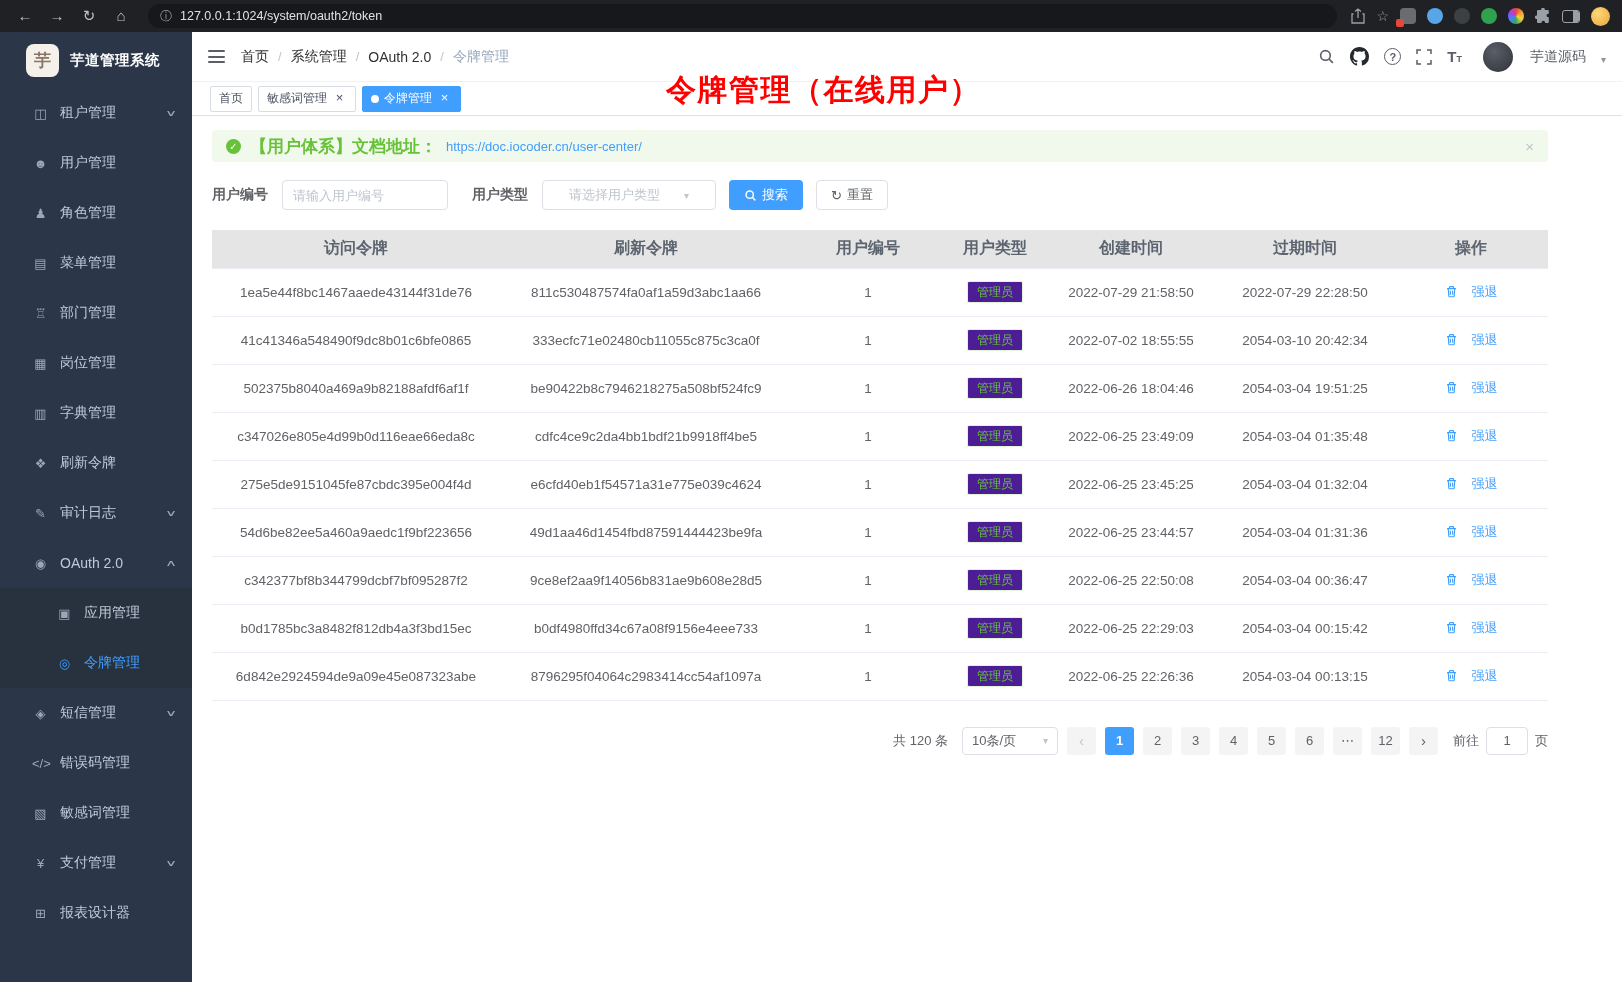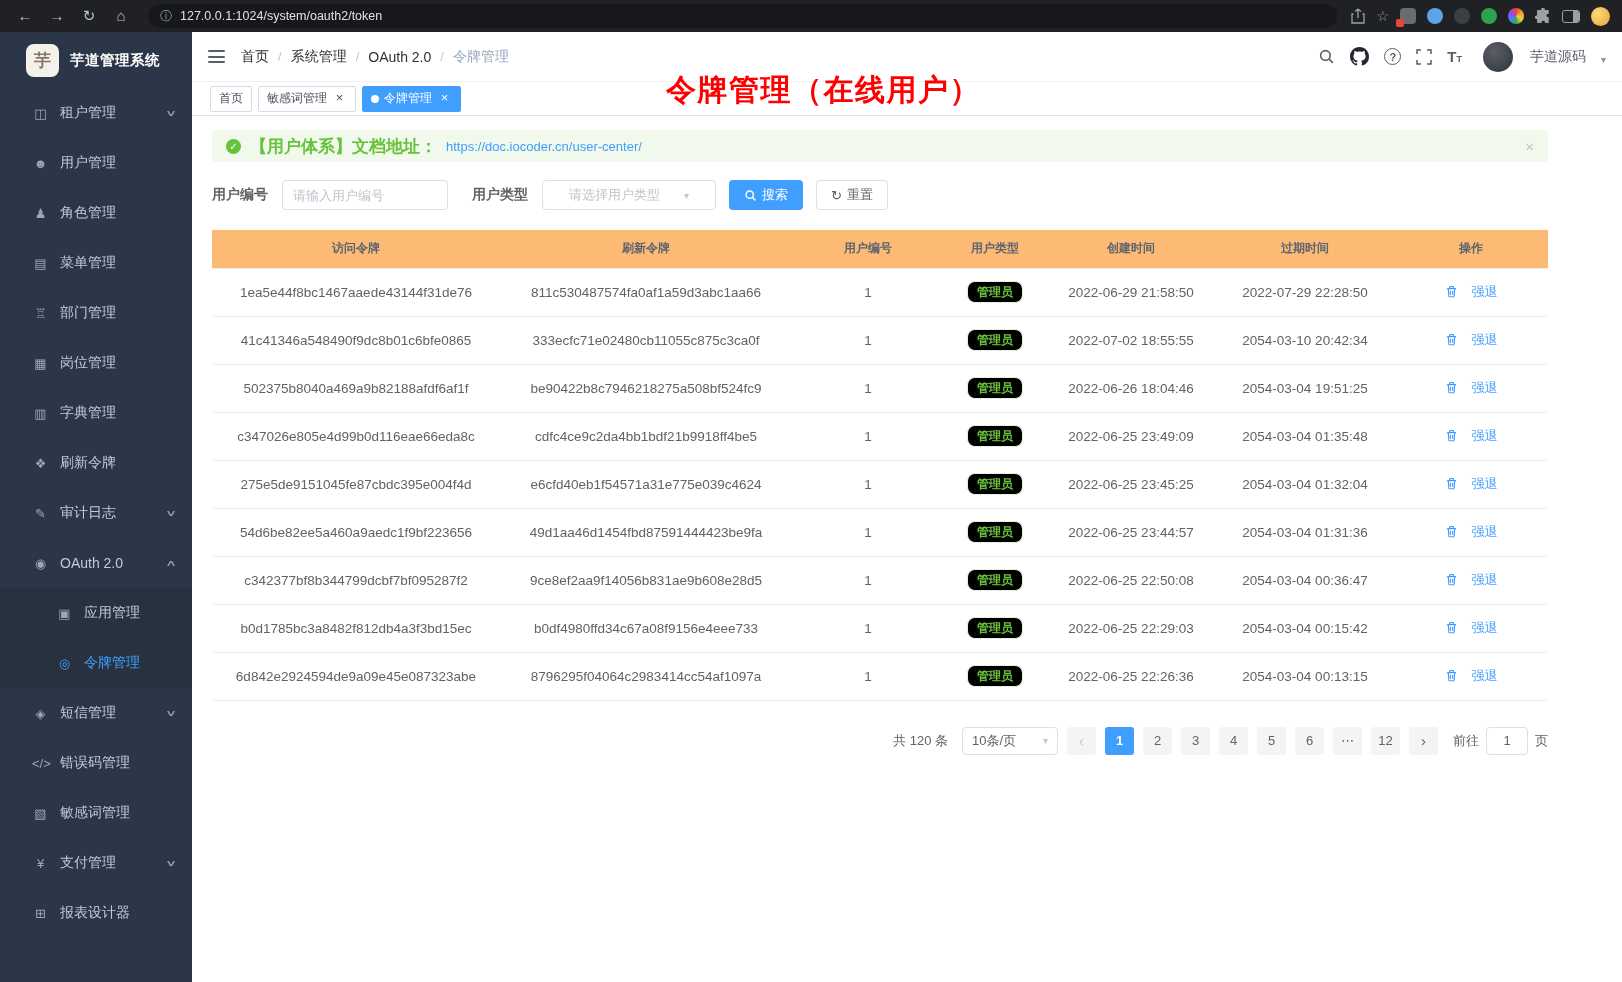--- a/index.html
+++ b/index.html
@@ -79,23 +79,23 @@
   .f-gap{width:24px;}
   .f-select{width:174px;height:30px;border:1px solid #dcdfe6;border-radius:4px;display:flex;align-items:center;justify-content:space-between;padding:0 26px;font-size:13px;cursor:pointer;background:#fff;}
   .sel-placeholder{color:#bfc4cd;}
   .sel-arrow{color:#c0c4cc;font-size:10px;}
   .btn{height:30px;border-radius:4px;display:inline-flex;align-items:center;gap:5px;padding:0 14px;font-size:13px;cursor:pointer;border:1px solid transparent;font-family:inherit;}
   .btn-primary{background:#409eff;color:#fff;margin-left:13px;}
   .btn-plain{background:#fff;border-color:#dcdfe6;color:#606266;margin-left:13px;}
   .reset-ic{font-size:13px;}
 
   table.grid{width:100%;border-collapse:collapse;table-layout:fixed;}
-  .grid th{height:38px;background:#fdba74;color:#5c6470;font-size:12px;font-weight:700;text-align:center;border-bottom:1px solid #ebeef5;}
+  .grid th{height:38px;background:#e5e5e5;color:#5c6470;font-size:16px;font-weight:700;text-align:center;border-bottom:1px solid #ebeef5;}
   .grid td{height:48px;text-align:center;font-size:13.5px;color:#606266;border-bottom:1px solid #ebeef5;overflow:hidden;white-space:nowrap;}
-  .tag-admin{display:inline-block;background:#000000;border:1px solid #e1f3d8;color:#67c23a;font-size:12px;padding:4px 9px;border-radius:8px;line-height:1;font-weight:bold;}
+  .tag-admin{display:inline-block;background:#4c1d95;border:1px solid #e1f3d8;color:#67c23a;font-size:12px;padding:4px 9px;border-radius:2px;line-height:1;}
   .op-link{color:#409eff;font-size:13px;display:inline-flex;align-items:center;gap:14px;cursor:pointer;text-decoration:none;}
 
   .pager{display:flex;align-items:center;justify-content:flex-end;gap:9px;margin-top:26px;font-size:13px;color:#606266;}
   .pg-total{margin-right:5px;}
   .pg-size{width:96px;height:28px;border:1px solid #dcdfe6;border-radius:4px;display:flex;align-items:center;justify-content:space-between;padding:0 9px;cursor:pointer;background:#fff;}
   .pg-pages{display:flex;gap:9px;}
   .pg-btn{min-width:29px;height:28px;background:#f4f4f5;border:none;border-radius:3px;display:inline-flex;align-items:center;justify-content:center;color:#606266;font-size:13px;cursor:pointer;font-family:inherit;padding:0 4px;}
   .pg-btn.active{background:#409eff;color:#fff;font-weight:700;}
   .pg-btn.chev{font-size:15px;}
   .pg-btn.chev.disabled{color:#c0c4cc;cursor:default;}
@@ -341,21 +341,21 @@
                 <th>过期时间</th>
                 <th>操作</th>
               </tr>
             </thead>
           <tbody>
               <tr>
                 <td>1ea5e44f8bc1467aaede43144f31de76</td>
                 <td>811c530487574fa0af1a59d3abc1aa66</td>
                 <td>1</td>
                 <td><span class="tag-admin">管理员</span></td>
-                <td>2022-06-29 21:58:50</td>
+                <td>2022-07-29 21:58:50</td>
                 <td>2022-07-29 22:28:50</td>
                 <td><a class="op-link">
                     <svg width="13" height="13" viewBox="0 0 16 16" fill="none" stroke="currentColor" stroke-width="1.4">
                       <path d="M2.5 4.5h11M5.5 4.5V3a1 1 0 0 1 1-1h3a1 1 0 0 1 1 1v1.5M4 4.5l.7 9a1 1 0 0 0 1 .9h4.6a1 1 0 0 0 1-.9l.7-9M6.6 7v5M9.4 7v5"></path>
                     </svg>
                     <span>强退</span>
                   </a></td>
               </tr>
               <tr>
                 <td>41c41346a548490f9dc8b01c6bfe0865</td>

